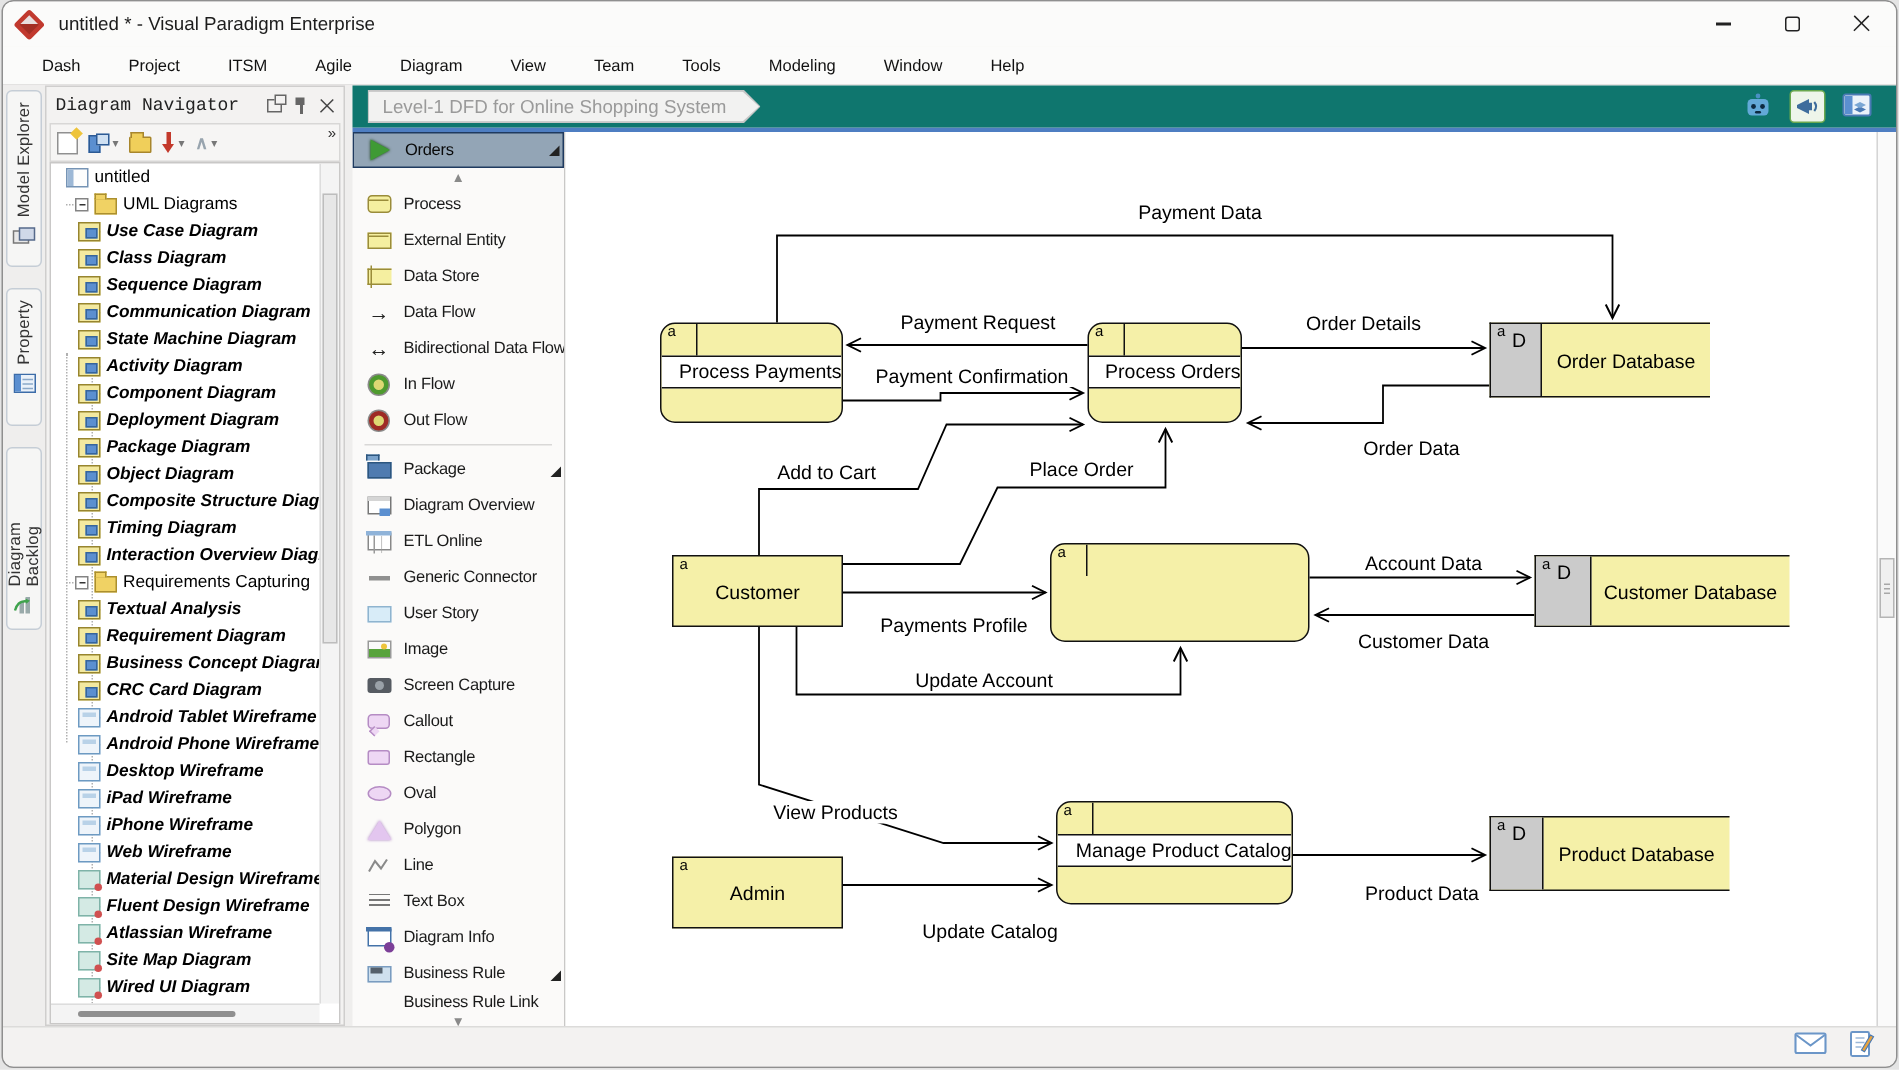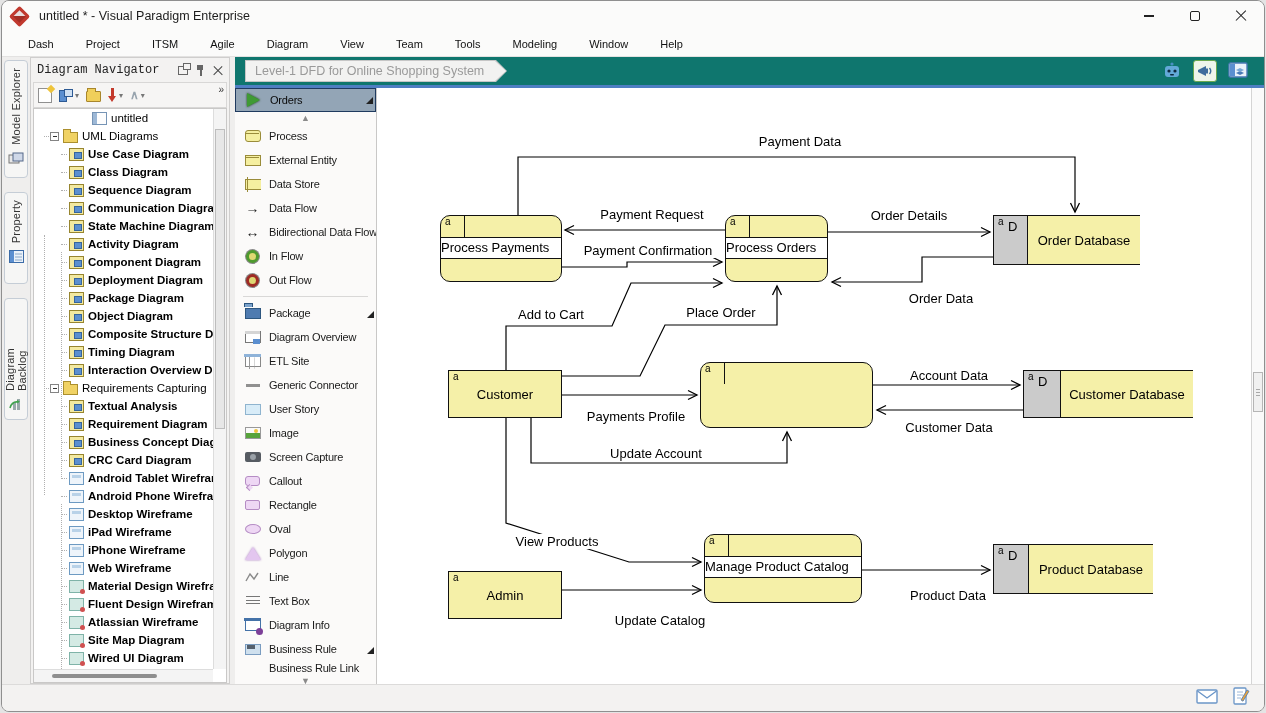--- a/index.html
+++ b/index.html
@@ -76,21 +76,21 @@
   .tic-folder::before { content:''; position:absolute; left:-1px; top:-4px; width:6px; height:3px; background:#f0d264; border:1px solid #ab8f2e; border-bottom:none; }
   .tic-uml { background:#f3e9a0; border:1px solid #97852f; }
   .tic-uml::after { content:''; position:absolute; right:1px; bottom:1px; width:6px; height:5px; background:#5b8fd0; border:1px solid #36659c; }
   .tic-wire { background:#eef4fa; border:1px solid #6d9ac2; }
   .tic-wire::after { content:''; position:absolute; left:2px; top:2px; right:2px; height:3px; background:#b9d2e8; }
   .tic-teal { background:#d4eae4; border:1px solid #7fb3a8; }
   .tic-teal::after { content:''; position:absolute; right:-2px; bottom:-2px; width:5px; height:5px; border-radius:50%; background:#d05050; }
   .guide { position:absolute; border-left:1px dotted #b0b0b0; width:0; }
   .t-child::before { content:''; position:absolute; left:27px; top:9px; width:6px; border-top:1px dotted #b0b0b0; }
   .t-group::before { content:''; position:absolute; left:10px; top:9px; width:5px; border-top:1px dotted #b0b0b0; }
-  .pad-root{padding-left:10px;margin-left:48px;} .pad-group{padding-left:16px;} .pad-item{padding-left:35px;}
+  .pad-root{padding-left:10px;} .pad-group{padding-left:16px;} .pad-item{padding-left:18px;font-style:italic;}
   .tree-vscroll { position:absolute; right:0; top:0; bottom:13px; width:13px; background:#f4f4f4; border-left:1px solid #ddd; }
   .tree-vthumb { position:absolute; left:1px; right:1px; top:20px; height:300px; background:#e7e7e7; border:1px solid #bdbdbd; }
   .tree-hscroll { position:absolute; left:0; right:13px; bottom:0; height:13px; background:#f4f4f4; border-top:1px solid #ddd; }
   .tree-hthumb { position:absolute; top:4px; left:18px; width:105px; height:4px; background:#8f8f8f; border-radius:2px; }
 
   
   .right { flex:1; margin-left:5px; display:flex; flex-direction:column; min-width:0; }
   .crumbbar { height:28px; background:#0f766e; display:flex; align-items:center; padding-left:10px; position:relative; }
   .crumb { position:relative; height:22px; width:262px; }
   .crumb-border { position:absolute; inset:0; background:#c6c6c6; clip-path:polygon(0 0, calc(100% - 11px) 0, 100% 50%, calc(100% - 11px) 100%, 0 100%); }
@@ -149,21 +149,21 @@
   .pi-bizrule::after{content:'';position:absolute;left:3px;top:3px;width:8px;height:4px;background:#55606c;}
 
   
   .canvas { flex:1; position:relative; background:#fff; overflow:hidden; min-width:0; }
   .flabel { position:absolute; transform:translateX(-50%); background:#fff; font-size:13px; color:#000; white-space:nowrap; padding:0 3px; line-height:15px; }
   .node { position:absolute; font-size:13px; color:#000; }
   .nid { position:absolute; left:4px; top:1px; font-size:10px; line-height:10px; }
   .process { background:#f5f0a8; border:1.4px solid #111; border-radius:10px; display:flex; flex-direction:column; overflow:hidden; }
   .p-top { height:21px; position:relative; }
   .p-top::after { content:''; position:absolute; left:23px; top:0; bottom:0; border-left:1.4px solid #111; }
-  .p-name { background:#fff; border-top:1.4px solid #111; border-bottom:1.4px solid #111; height:22px; line-height:19px; text-align:left; white-space:nowrap; overflow:hidden; }
+  .p-name { background:#fff; border-top:1.4px solid #111; border-bottom:1.4px solid #111; height:22px; line-height:19px; text-align:right; white-space:nowrap; overflow:hidden; }
   .p-bot { flex:1; }
   .entity { background:#f5f0a8; border:1.4px solid #111; display:flex; align-items:center; justify-content:center; }
   .store { display:flex; border:1.4px solid #111; border-right:none; background:#f5f0a8; }
   .s-left { width:34px; background:#cbcbcb; border-right:1.4px solid #111; position:relative; flex:none; }
   .s-letter { position:absolute; left:14px; top:3px; font-size:13px; }
   .s-name { flex:1; display:flex; align-items:center; justify-content:center; white-space:nowrap; }
 
   .vscroll { width:13px; background:#fafafa; border-left:1px solid #d5d5d5; position:relative; }
   .vthumb { position:absolute; left:1px; right:1px; top:284px; height:40px; background:#f0f0f0; border:1px solid #b5b5b5; display:flex; flex-direction:column; justify-content:center; gap:2px; padding:0 2px; }
   .vthumb i { display:block; border-top:1px solid #a8a8a8; }
@@ -515,21 +515,21 @@
           <div class="prow">
               <span class="pi">
                 <span class="pi-overview"></span>
               </span>
               <span class="plabel">Diagram Overview</span>
             </div>
           <div class="prow">
               <span class="pi">
                 <span class="pi-etl"></span>
               </span>
-              <span class="plabel">ETL Site</span>
+              <span class="plabel">ETL Online</span>
             </div>
           <div class="prow">
               <span class="pi">
                 <span class="pi-generic"></span>
               </span>
               <span class="plabel">Generic Connector</span>
             </div>
           <div class="prow">
               <span class="pi">
                 <span class="pi-story"></span>

